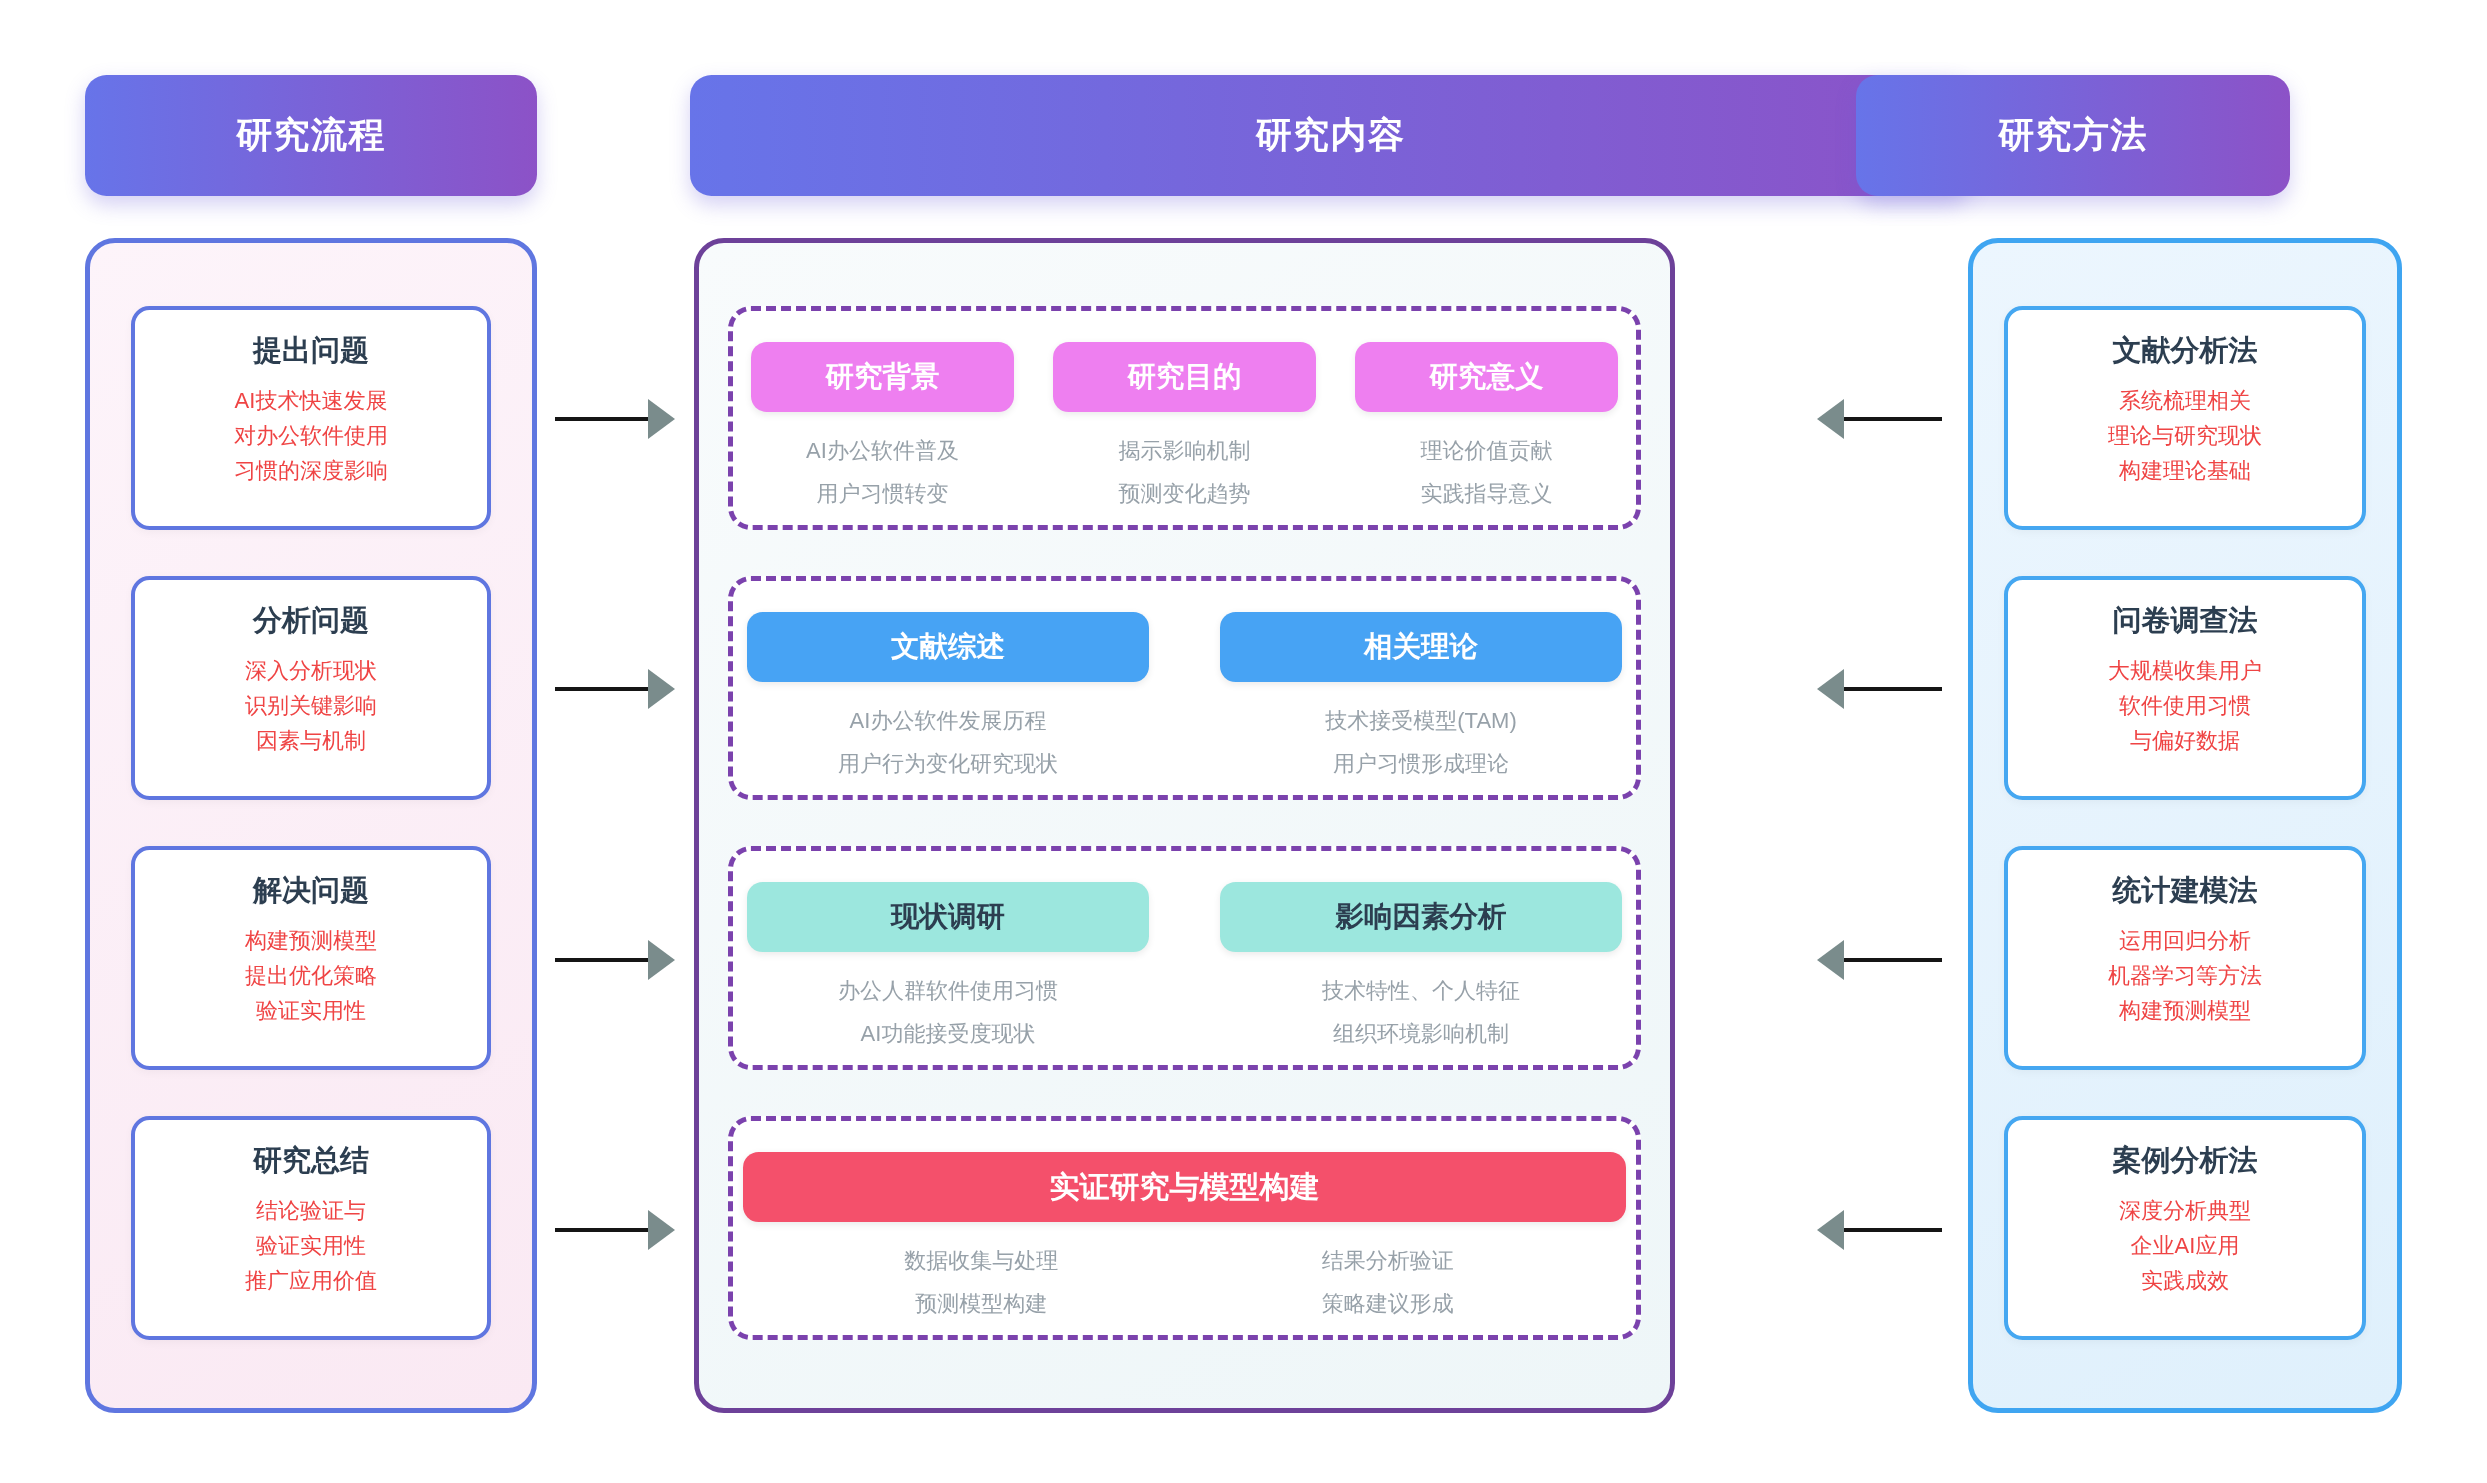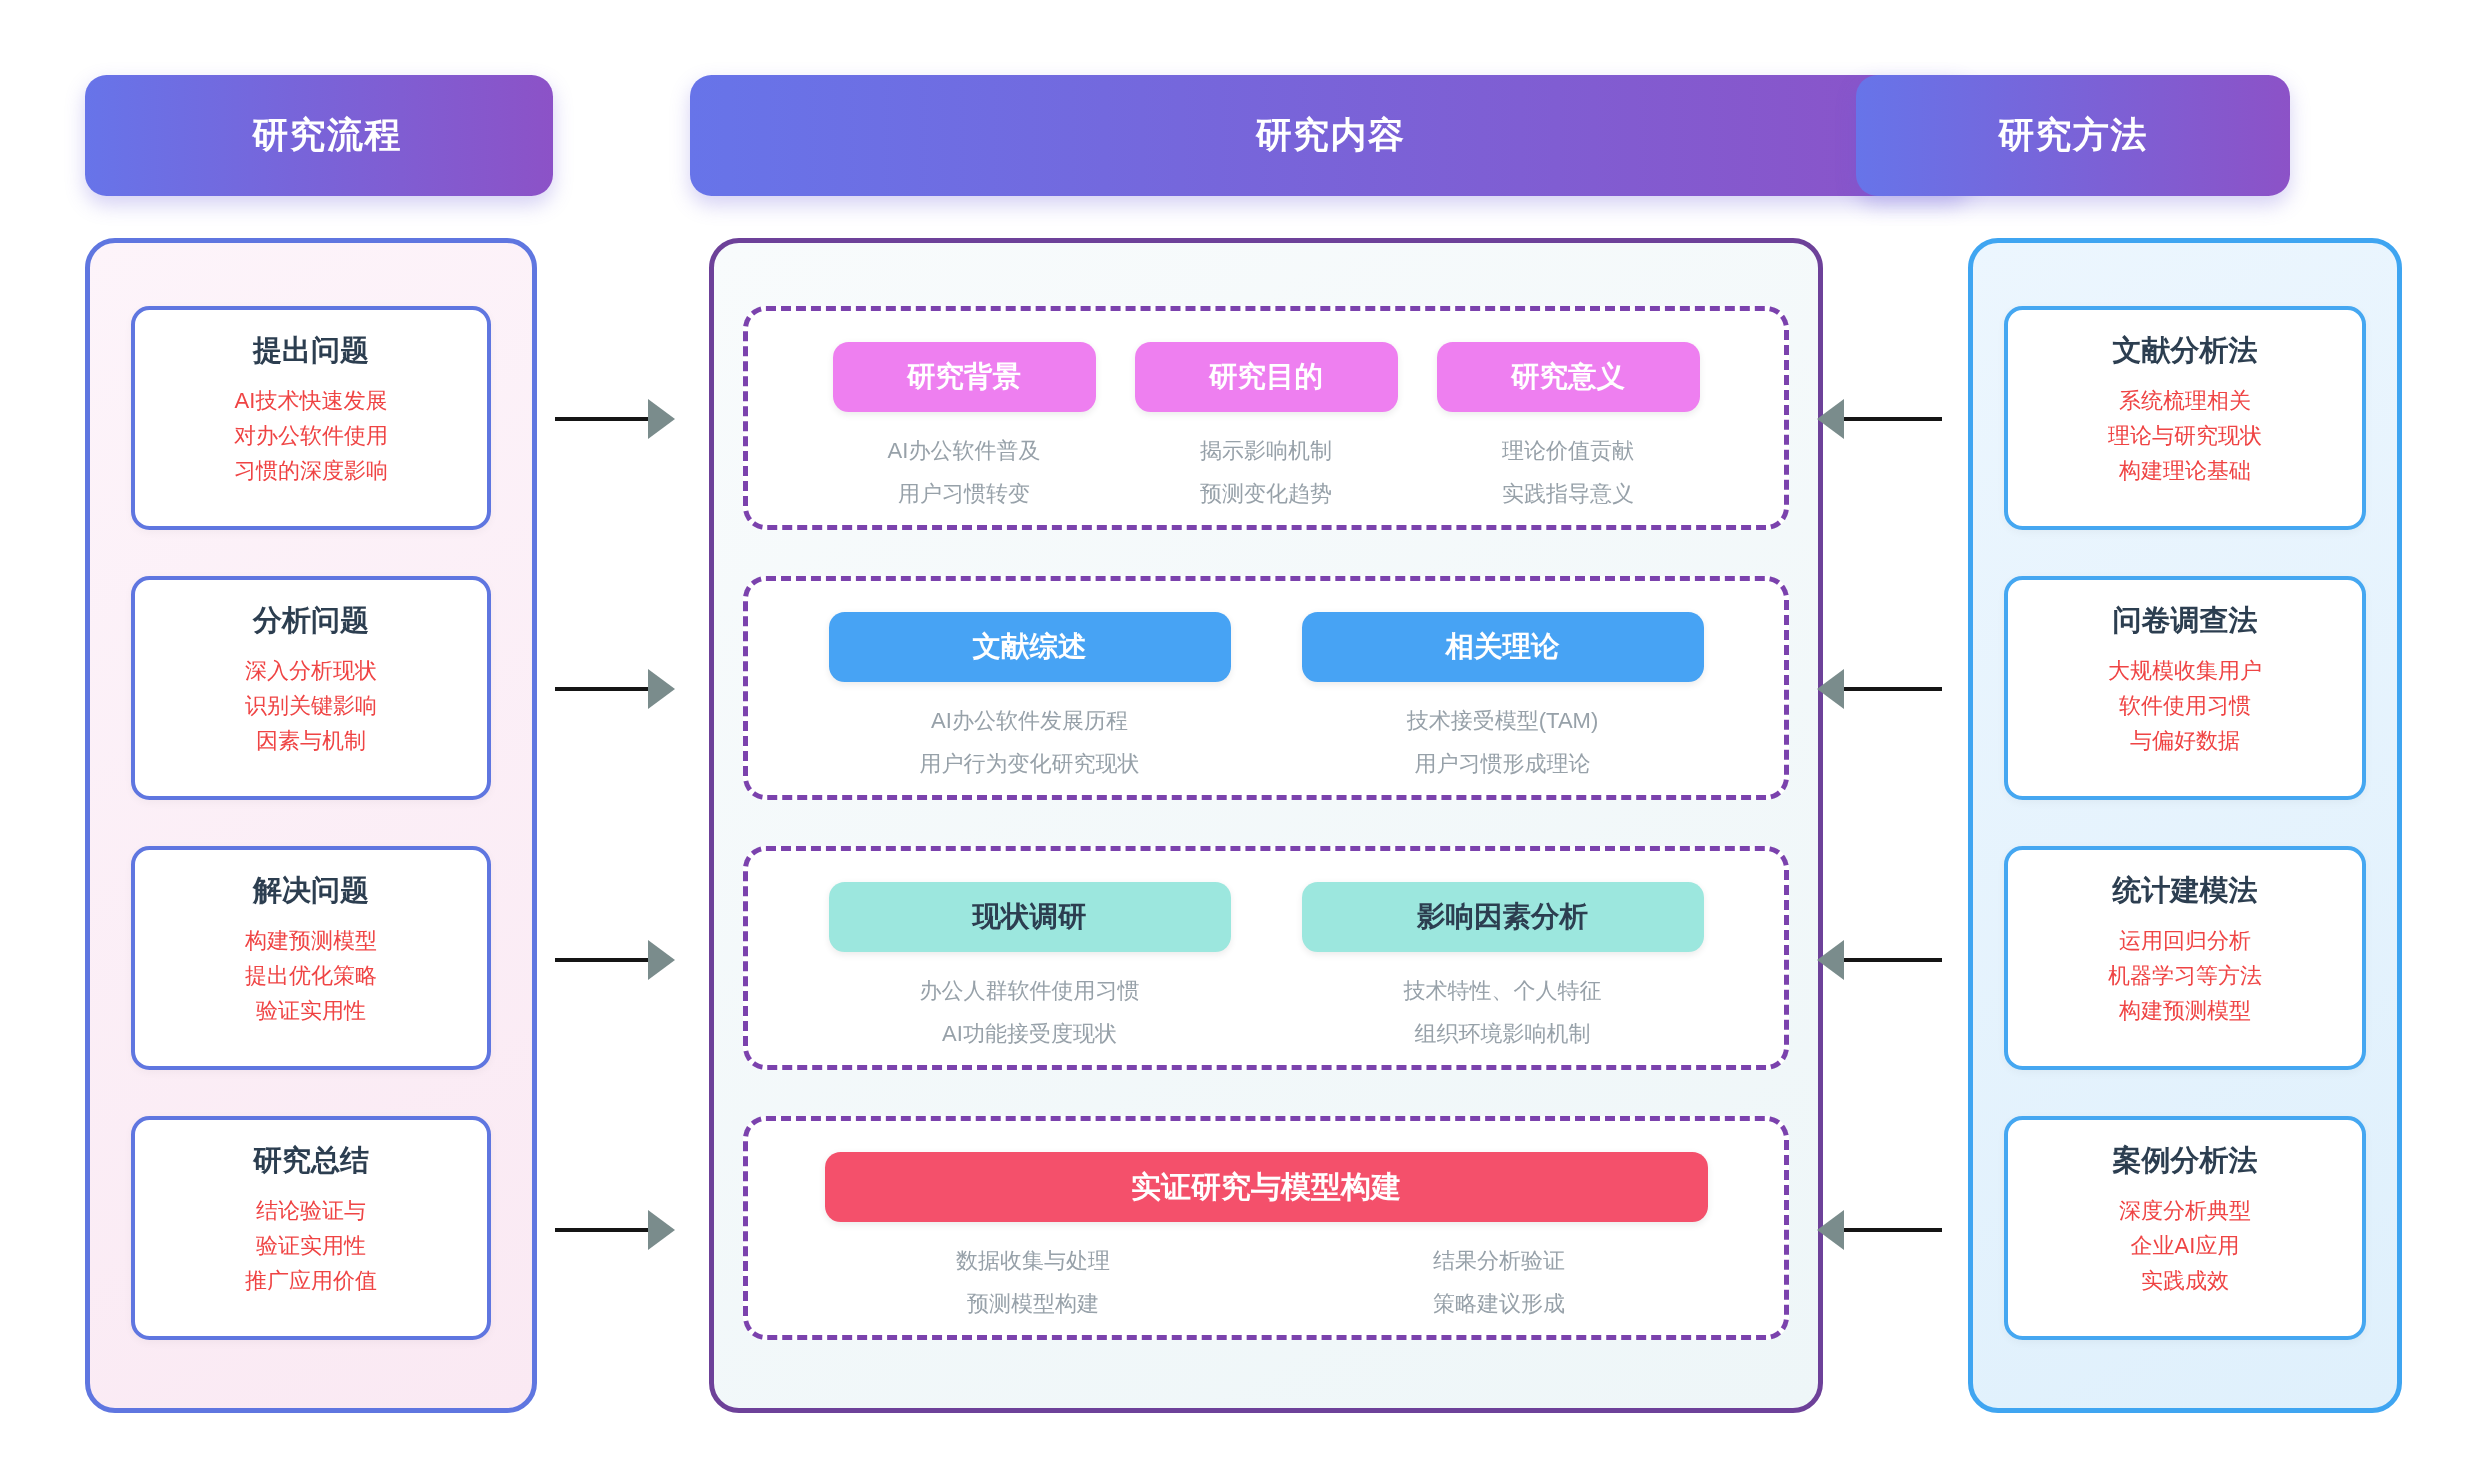--- a/index.html
+++ b/index.html
@@ -9,33 +9,33 @@
     font-family:"Liberation Sans","DejaVu Sans",sans-serif;
   }
   
   .col-header{
     position:absolute;top:75px;height:121px;border-radius:21.4px;
     background:linear-gradient(90deg,#6774e9,#8c52c7);
     display:flex;align-items:center;justify-content:center;
     color:#ffffff;font-size:36px;font-weight:700;letter-spacing:1.4px;
     box-shadow:0 8.5px 20px rgba(104,88,214,.28);
   }
-  #header-left{left:85px;width:452px;padding-left:16px;}
+  #header-left{left:85px;width:452px;}
   #header-mid{left:690px;width:1281px;}
   #header-right{left:1856px;width:434px;}
 
   
   .panel{position:absolute;top:238px;height:1175px;box-sizing:border-box;border-radius:30px;}
   #panel-process{
     left:85px;width:452px;border:5px solid #5f76e0;
     background:linear-gradient(150deg,#fdf4fa,#fae9f3);
     padding:63px 41px;
   }
   #panel-content{
-    left:709px;width:1114px;border:5px solid #6d4199;
+    left:694px;width:981px;border:5px solid #6d4199;
     background:linear-gradient(150deg,#f8fbfc,#eef6f8);
     padding:63px 29px;
   }
   #panel-methods{
     left:1968px;width:434px;border:5px solid #3fa5f1;
     background:linear-gradient(150deg,#ecf6fe,#dff0fc);
     padding:63px 31px;
   }
 
   

